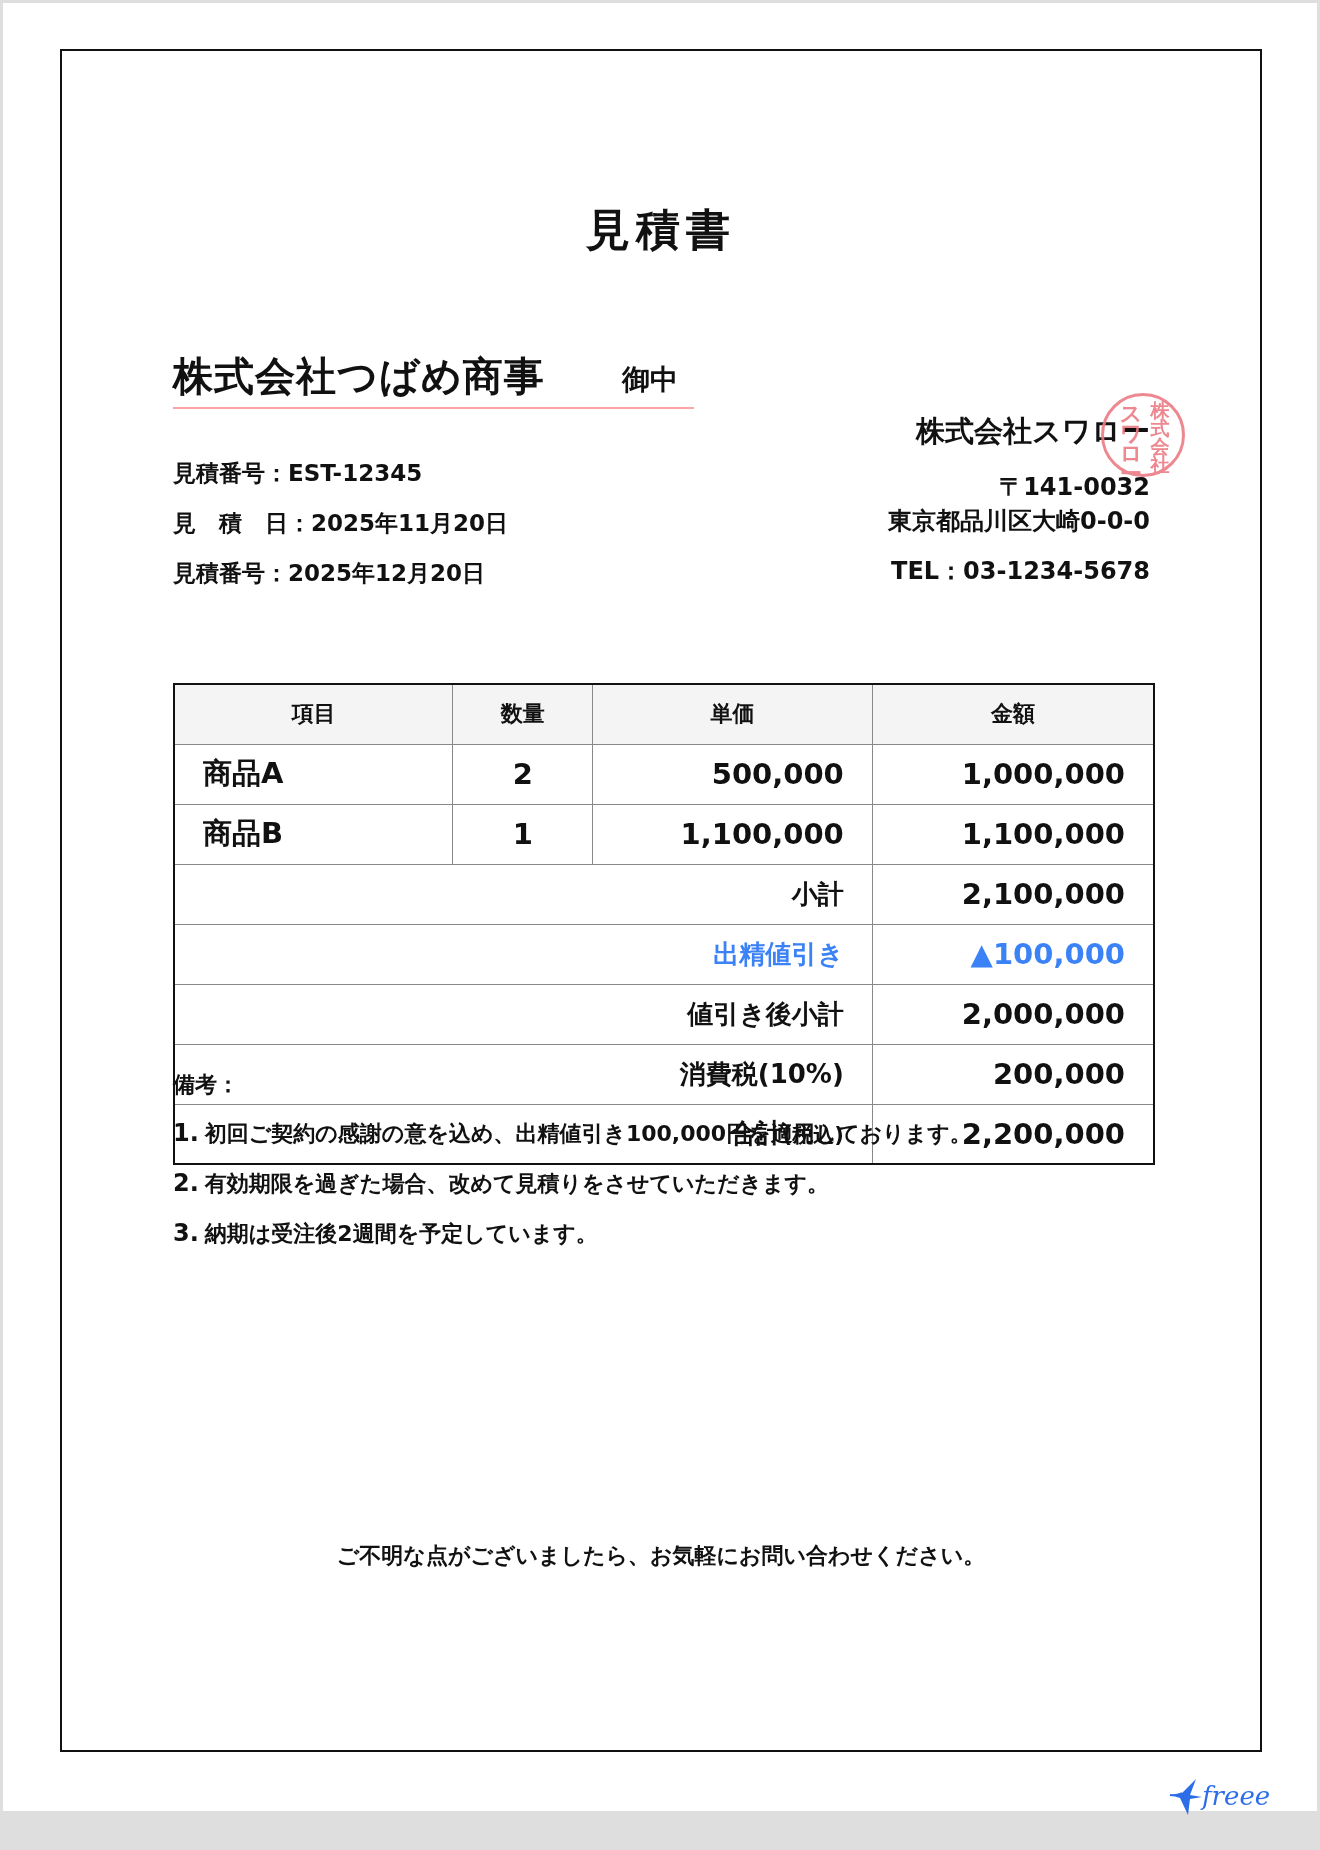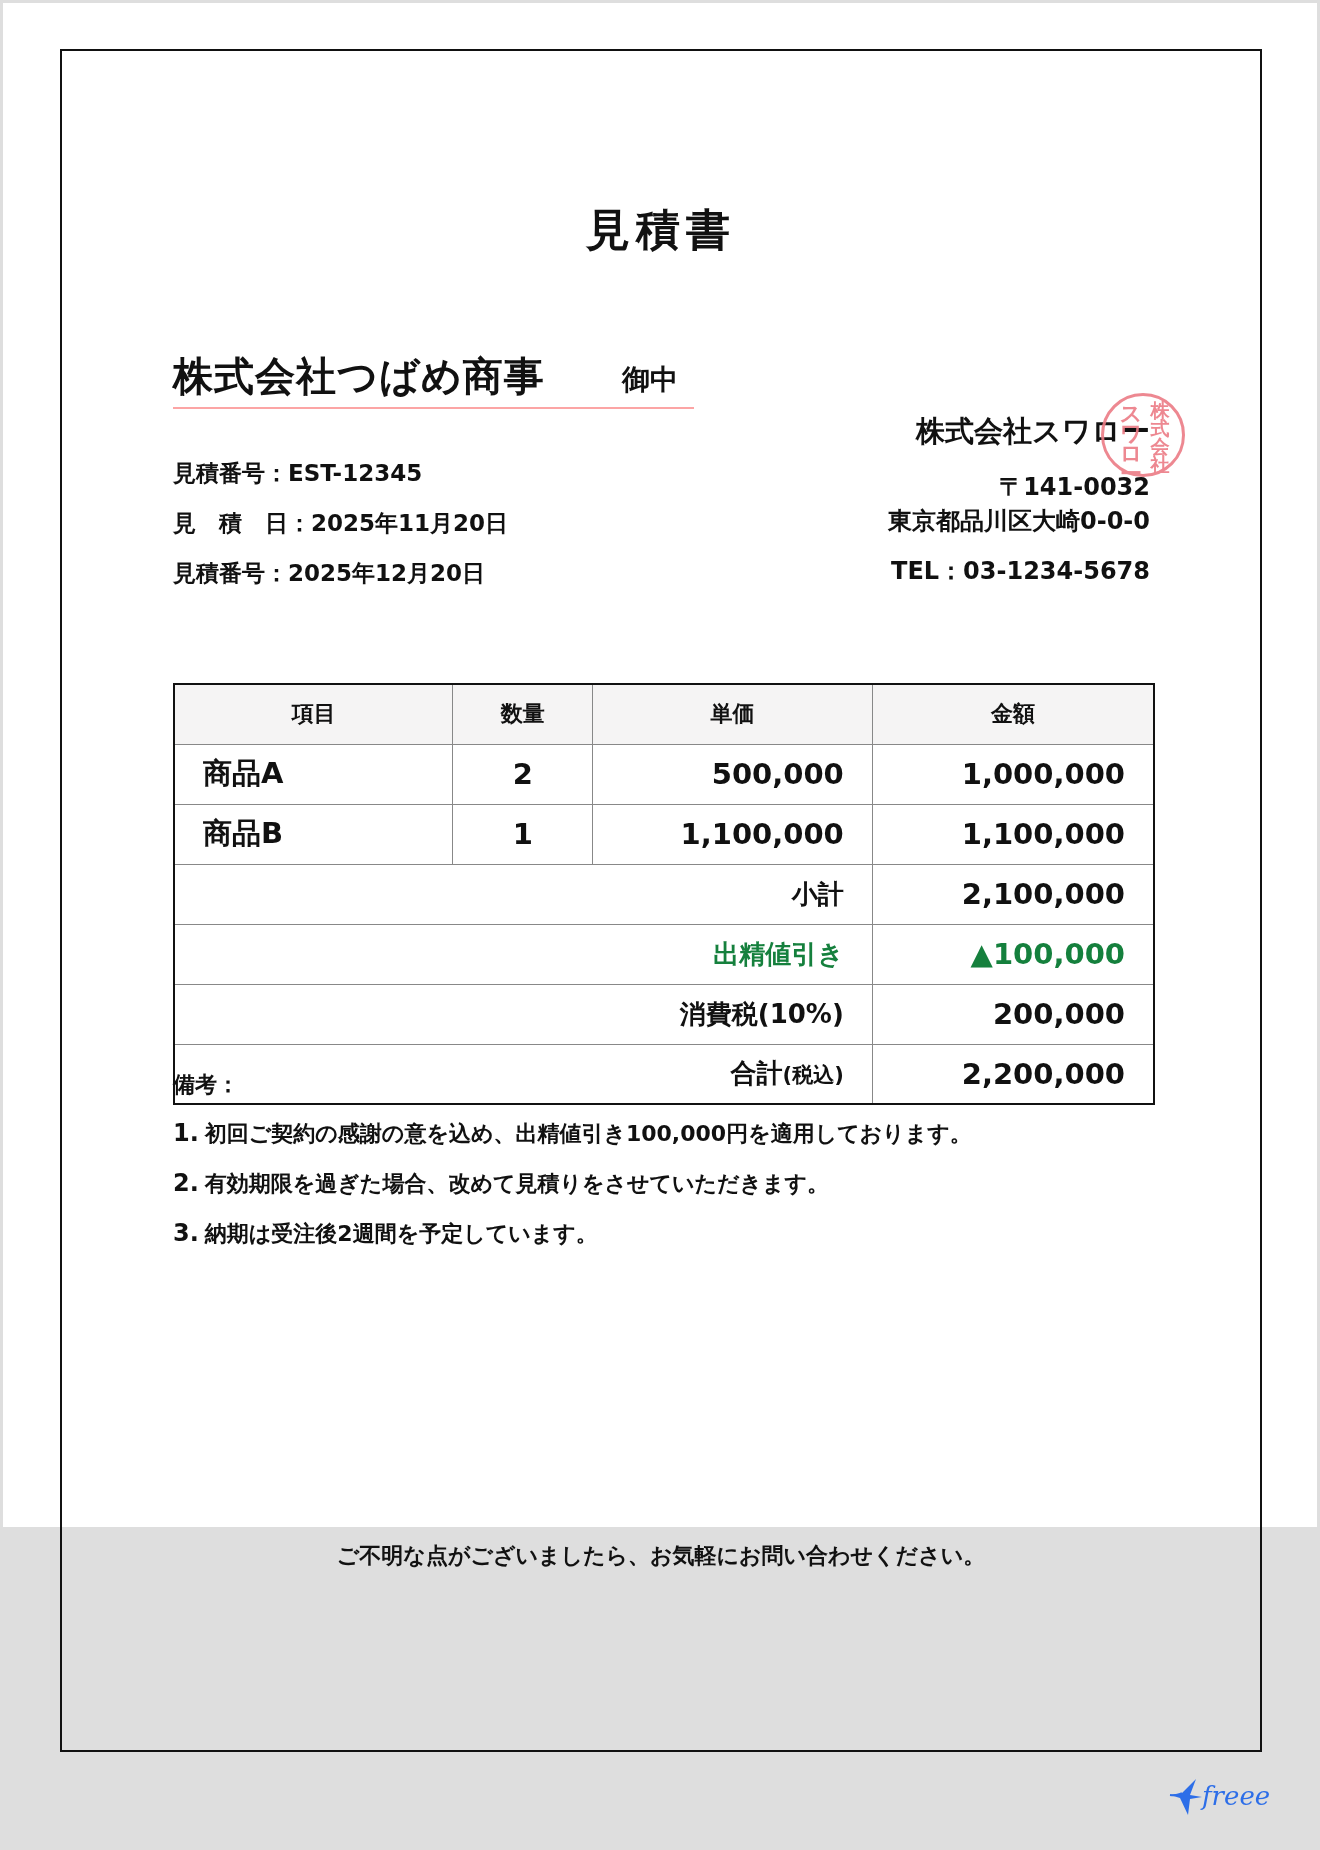--- a/index.html
+++ b/index.html
@@ -1,19 +1,19 @@
 <!DOCTYPE html>
 <html><head>
   <meta charset="utf-8">
   <style>
     * { box-sizing: border-box; margin: 0; padding: 0; }
     html, body { width: 1320px; height: 1850px; background: #dedede; overflow: hidden; }
     body { font-family: "DejaVu Sans", "Liberation Sans", sans-serif; color: #111; }
     .canvas {
-      position: absolute; left: 3px; top: 3px; width: 1314px; height: 1524px;
+      position: absolute; left: 3px; top: 3px; width: 1314px; height: 1808px;
       background: #ffffff;
     }
     .page {
       position: absolute; left: 57px; top: 46px; width: 1202px; height: 1703px;
       border: 2px solid #111;
     }
     .abs { position: absolute; white-space: nowrap; }
     .title {
       left: 0; right: 0; top: 150px; text-align: center;
       font-size: 44px; font-weight: bold; letter-spacing: 6px;
@@ -47,21 +47,21 @@
     }
     table.items td, table.items th {
       border: 1.5px solid #888; height: 60px; font-weight: bold;
     }
     table.items th { background: #f5f4f4; font-size: 22px; text-align: center; height: 60px; }
     table.items td { font-size: 29px; padding: 0 28px; }
     td.c-item { text-align: left; }
     td.c-qty { text-align: center; }
     td.c-num { text-align: right; }
     td.c-label { text-align: right; font-size: 26px !important; }
-    .blue { color: #15803d; }
+    .blue { color: #3b82f6; }
     .small { font-size: 21px; }
     .notes { left: 111px; font-size: 22px; font-weight: bold; }
     .notes-item .num { font-size: 24px; margin-right: 6px; }
     .footer-msg { left: 0; right: 0; text-align: center; font-size: 22px; font-weight: bold; }
     .logo { position: absolute; left: 1165px; top: 1772px; width: 122px; height: 44px; }
   </style>
 </head>
 <body>
 
 <div class="canvas">
@@ -132,20 +132,24 @@
       </tr>
       <tr>
         <td colspan="3" class="c-label">小計</td>
         <td class="c-num">2,100,000</td>
       </tr>
       <tr>
         <td colspan="3" class="c-label blue">出精値引き</td>
         <td class="c-num blue">▲100,000</td>
       </tr>
       <tr>
+        <td colspan="3" class="c-label">値引き後小計</td>
+        <td class="c-num">2,000,000</td>
+      </tr>
+      <tr>
         <td colspan="3" class="c-label">消費税(10%)</td>
         <td class="c-num">200,000</td>
       </tr>
       <tr>
         <td colspan="3" class="c-label"><span>合計</span><span class="small">(税込)</span></td>
         <td class="c-num">2,200,000</td>
       </tr>
     </tbody>
       </table>
 

